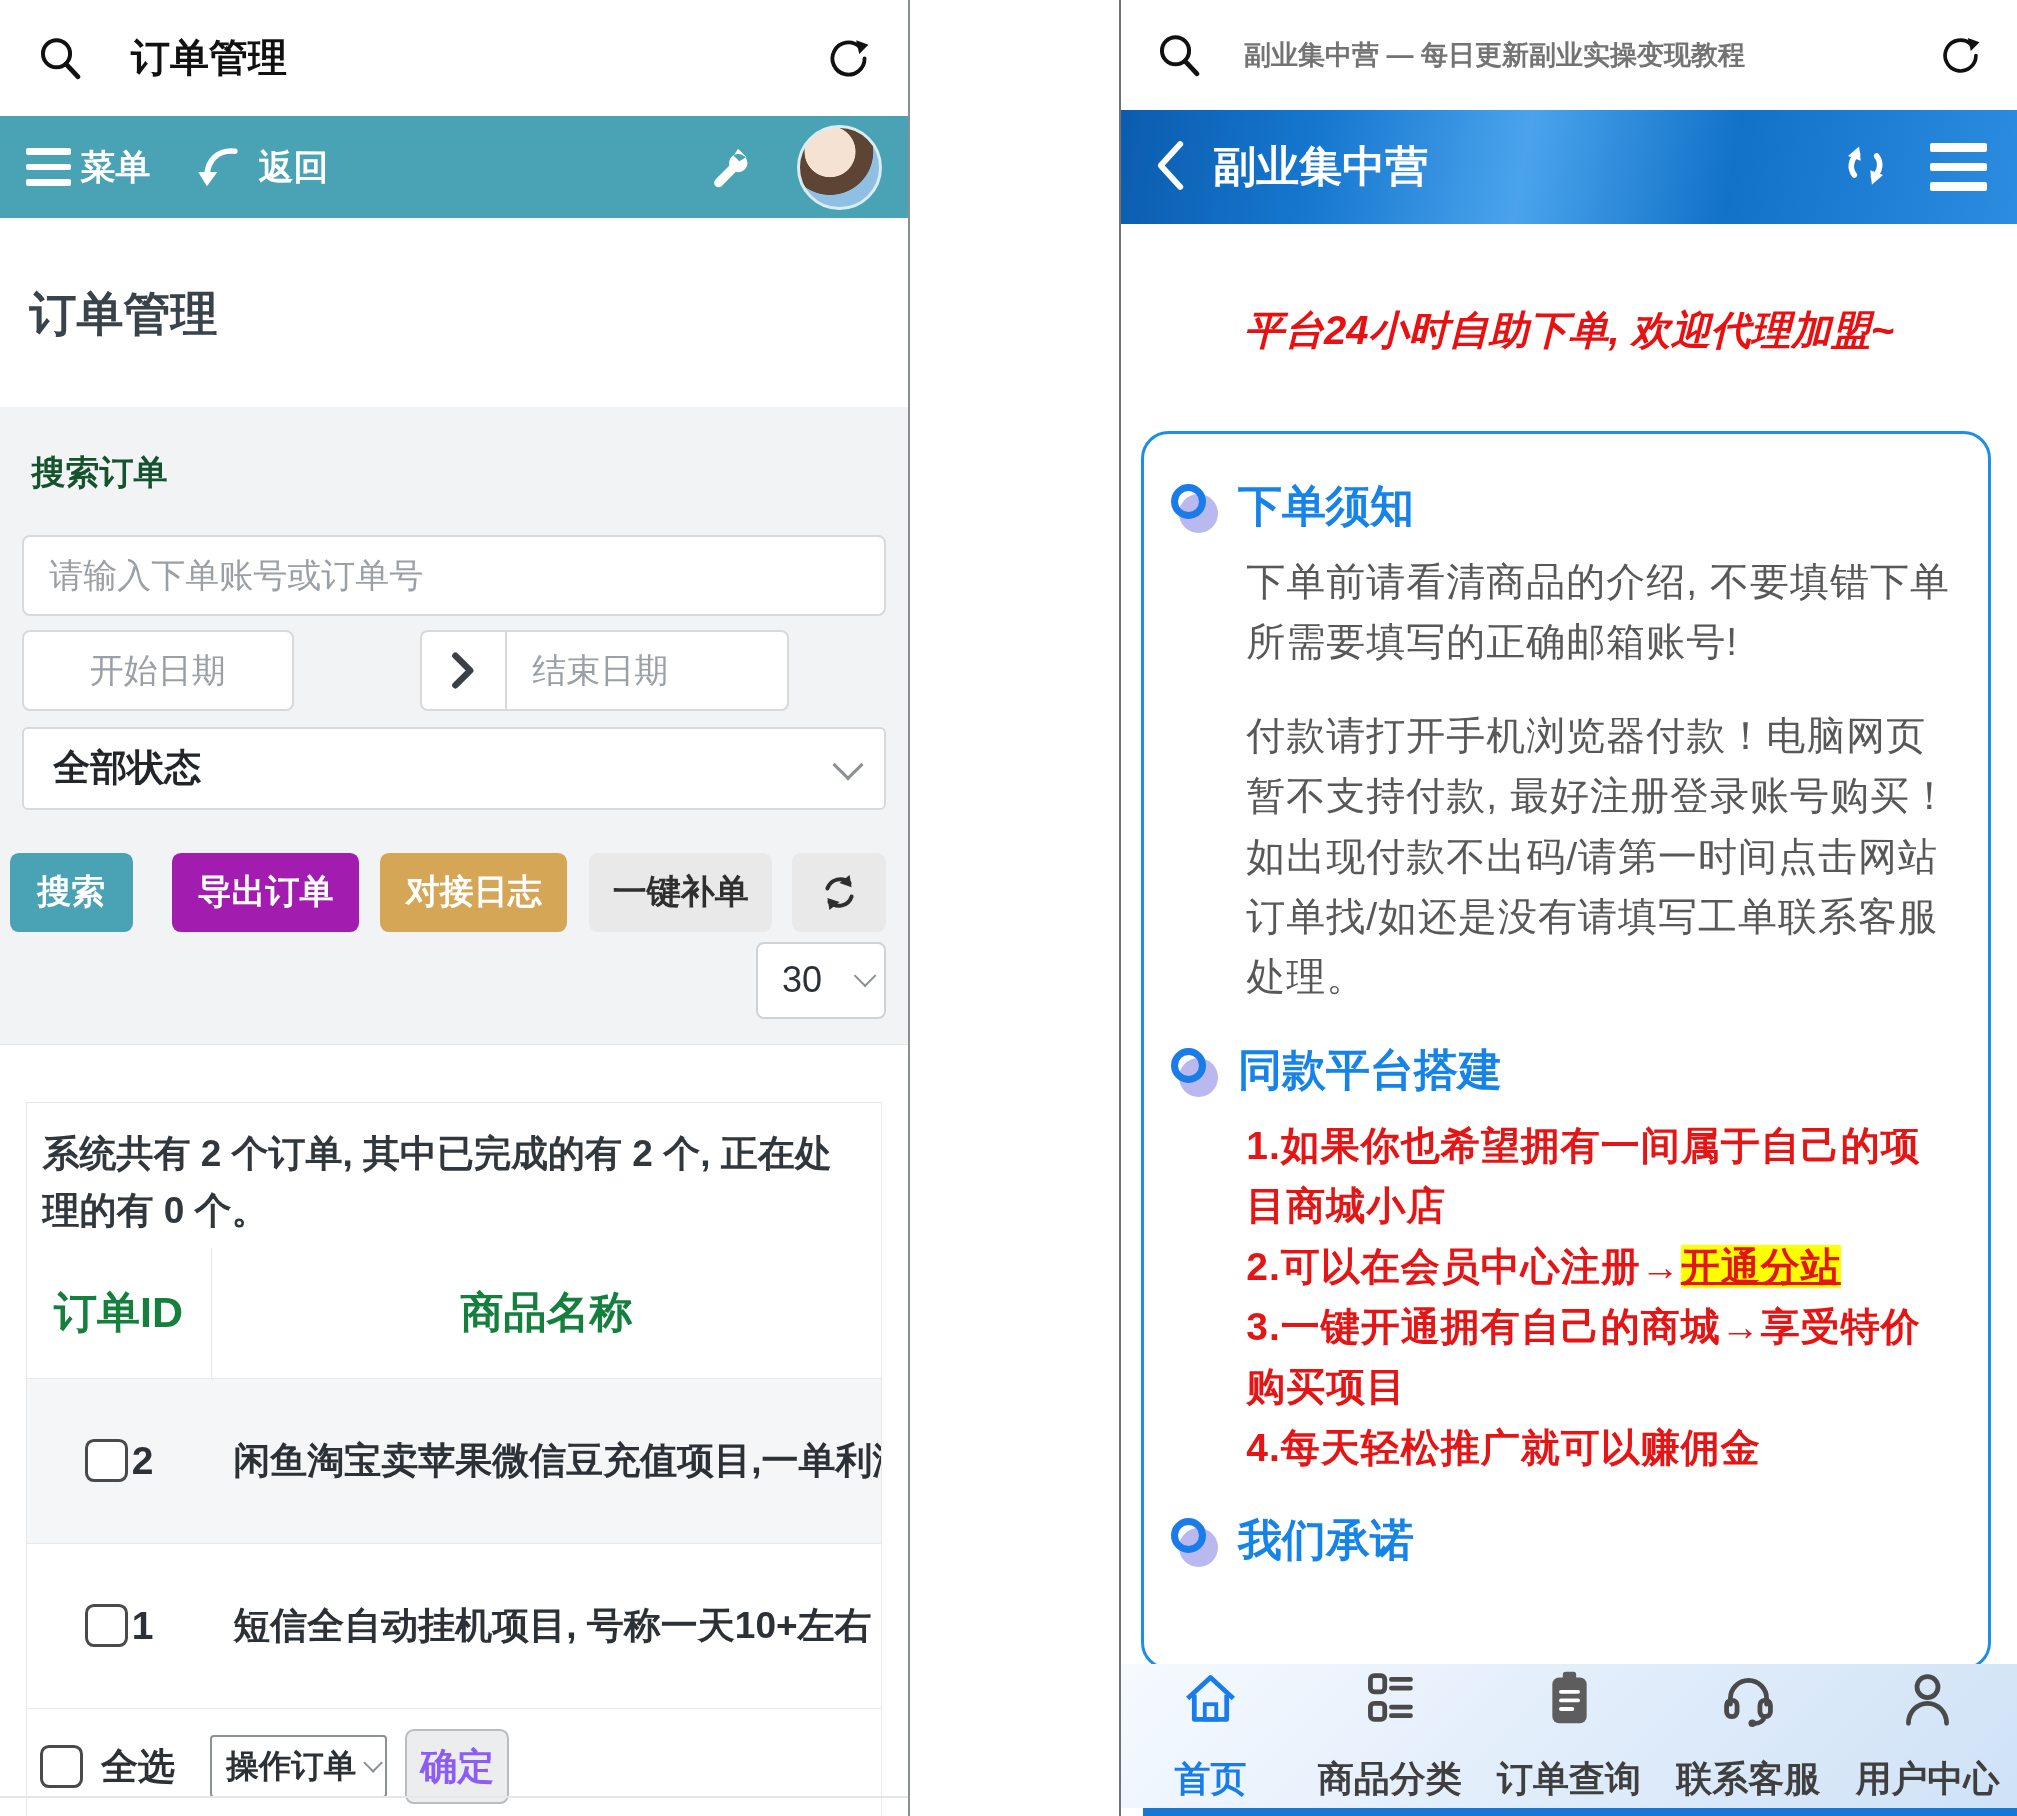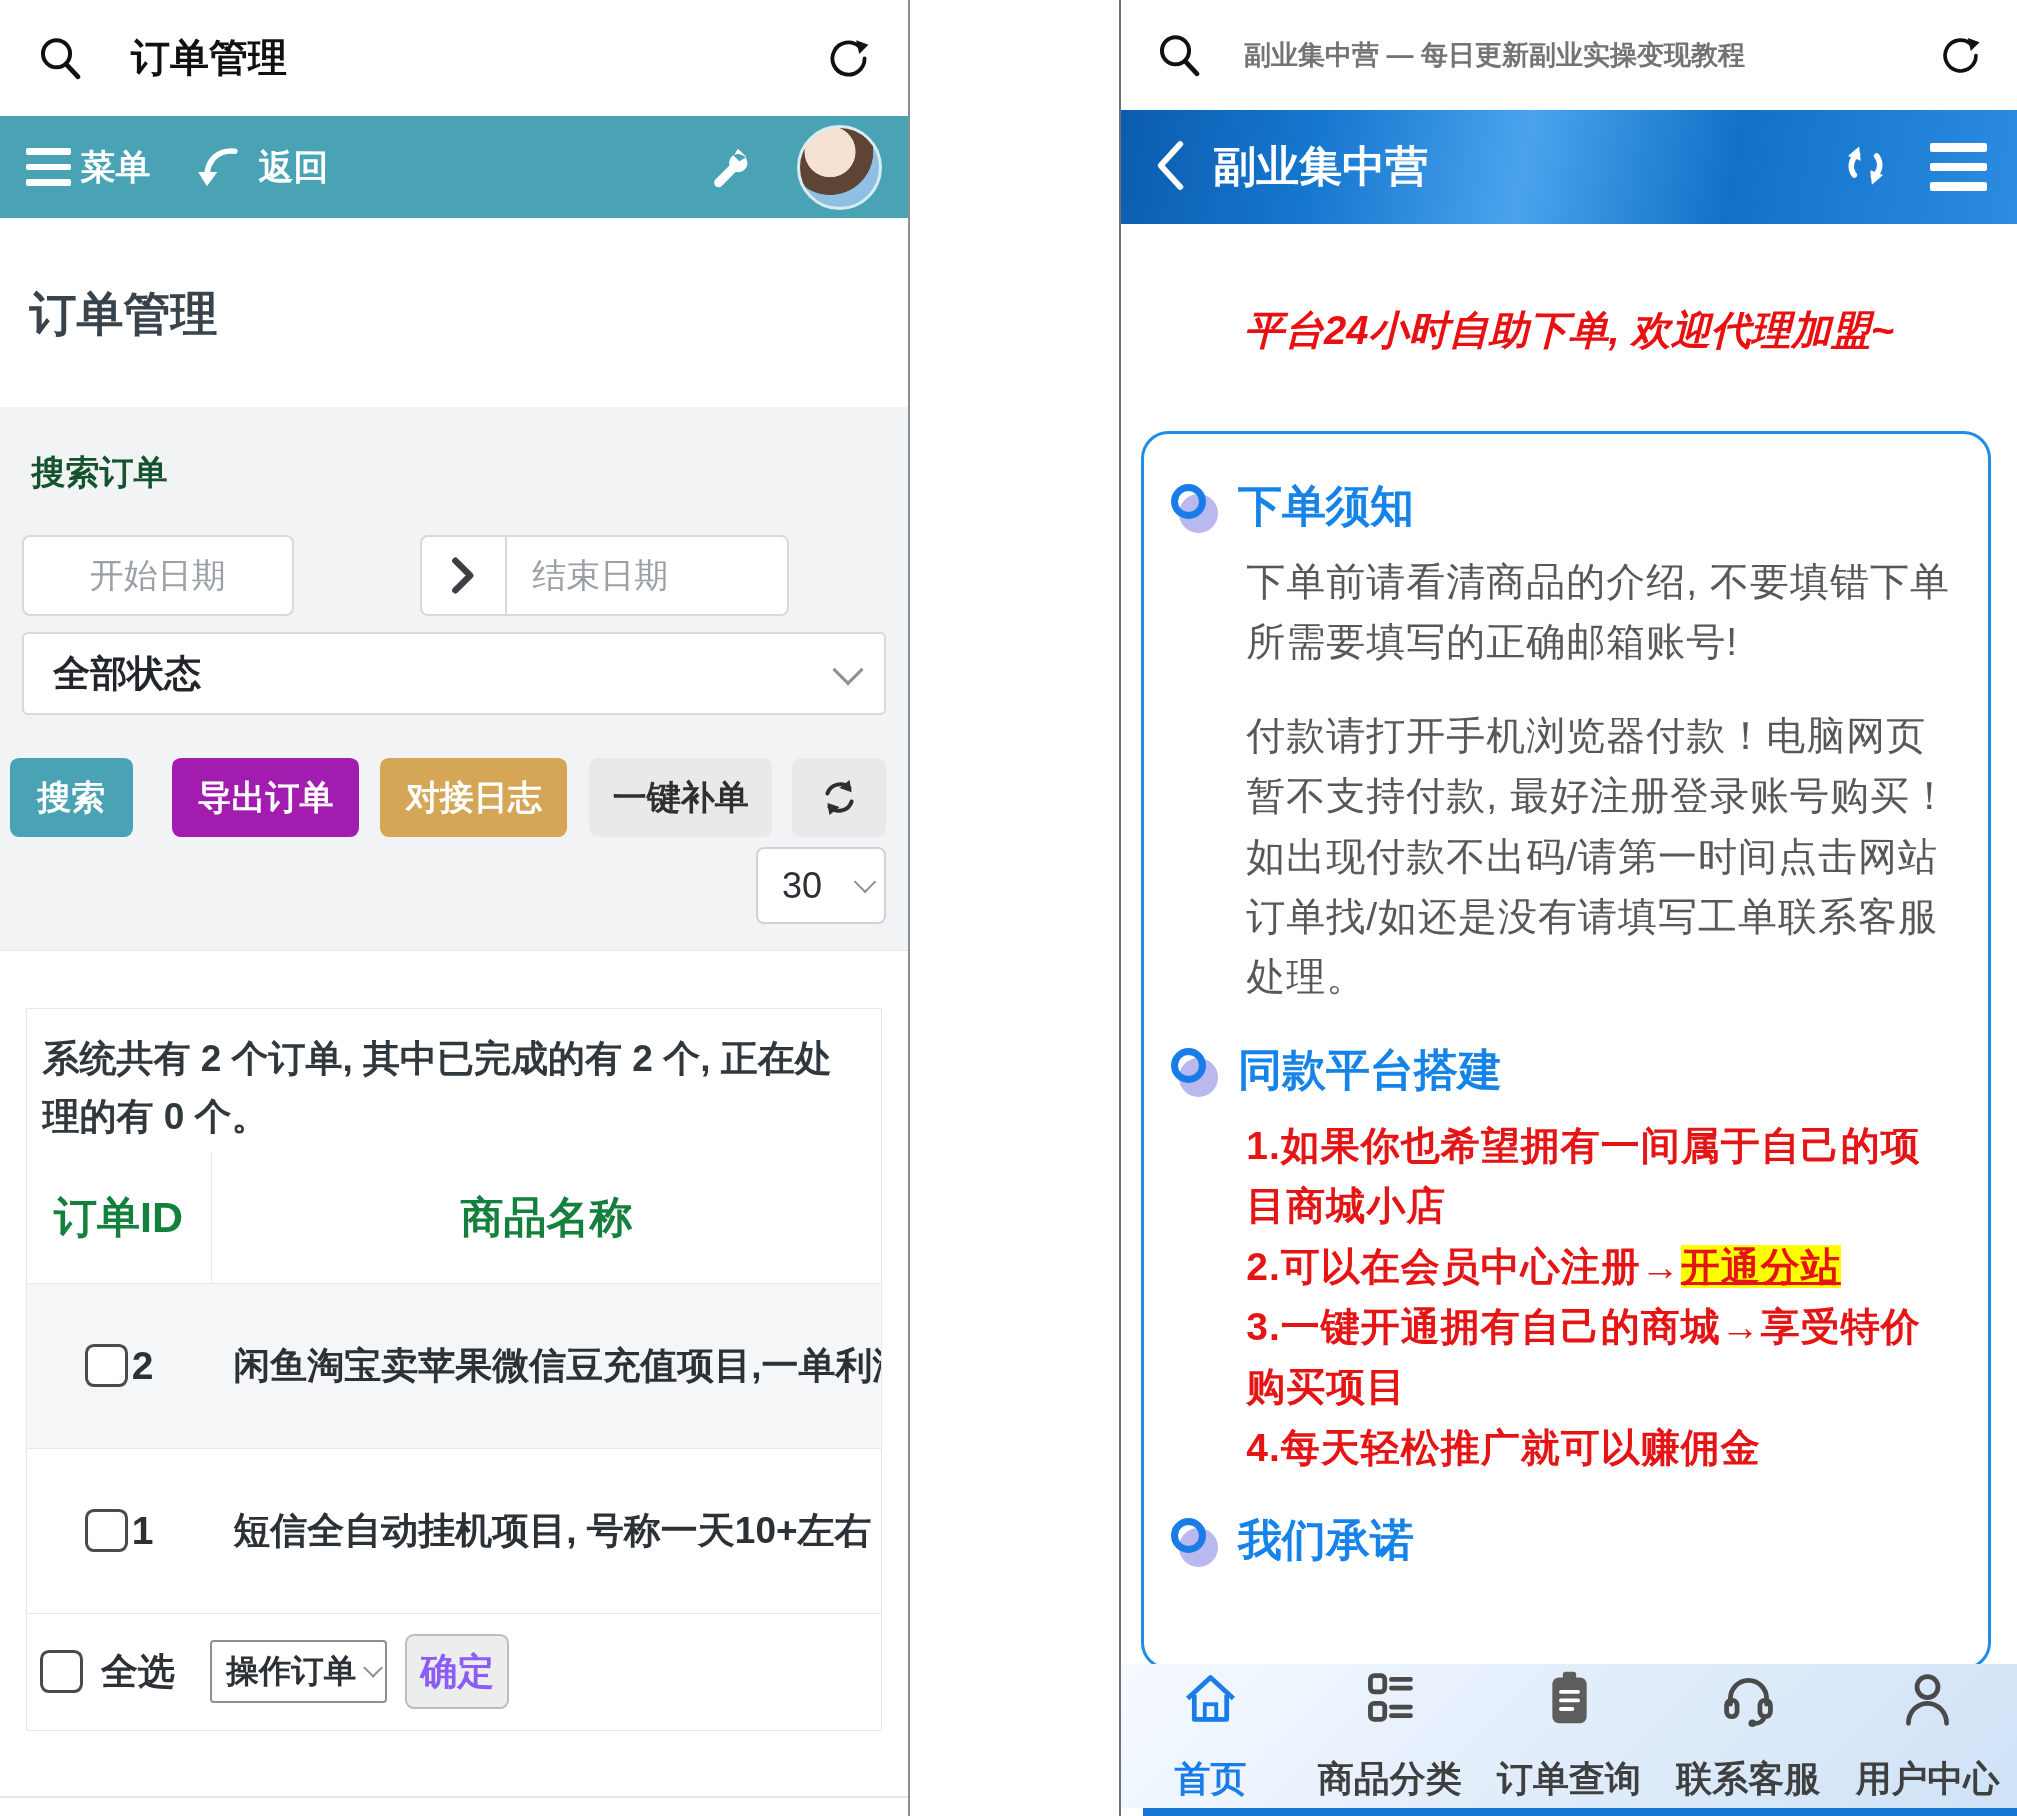--- a/index.html
+++ b/index.html
@@ -152,20 +152,21 @@
             <path d="M12 52 L32 32 a13 13 0 1 1 9 9 L21 61 a6 6 0 0 1-9-9 z M44 8 l-6 10 8 8 10-6" fill="#fff"></path>
           </svg>
       </span>
       <span class="avatar"></span>
     </div>
 
     <h1 class="page-title">订单管理</h1>
 
     <div class="card">
       <div class="search-label">搜索订单</div>
+      <input class="tin" type="text" placeholder="请输入下单账号或订单号" style="">
       <div class="date-row">
         <input class="tin d1" type="text" placeholder="开始日期" style="">
         <span class="gap"></span>
         <span class="chev-box">
           <svg width="29.6" height="37" viewBox="0 0 32 40">
               <polyline points="8,4 24,20 8,36" fill="none" stroke="#3a4046" stroke-width="7" stroke-linecap="round" stroke-linejoin="round"></polyline>
             </svg>
         </span>
         <input class="tin d2" type="text" placeholder="结束日期" style="">
       </div>

